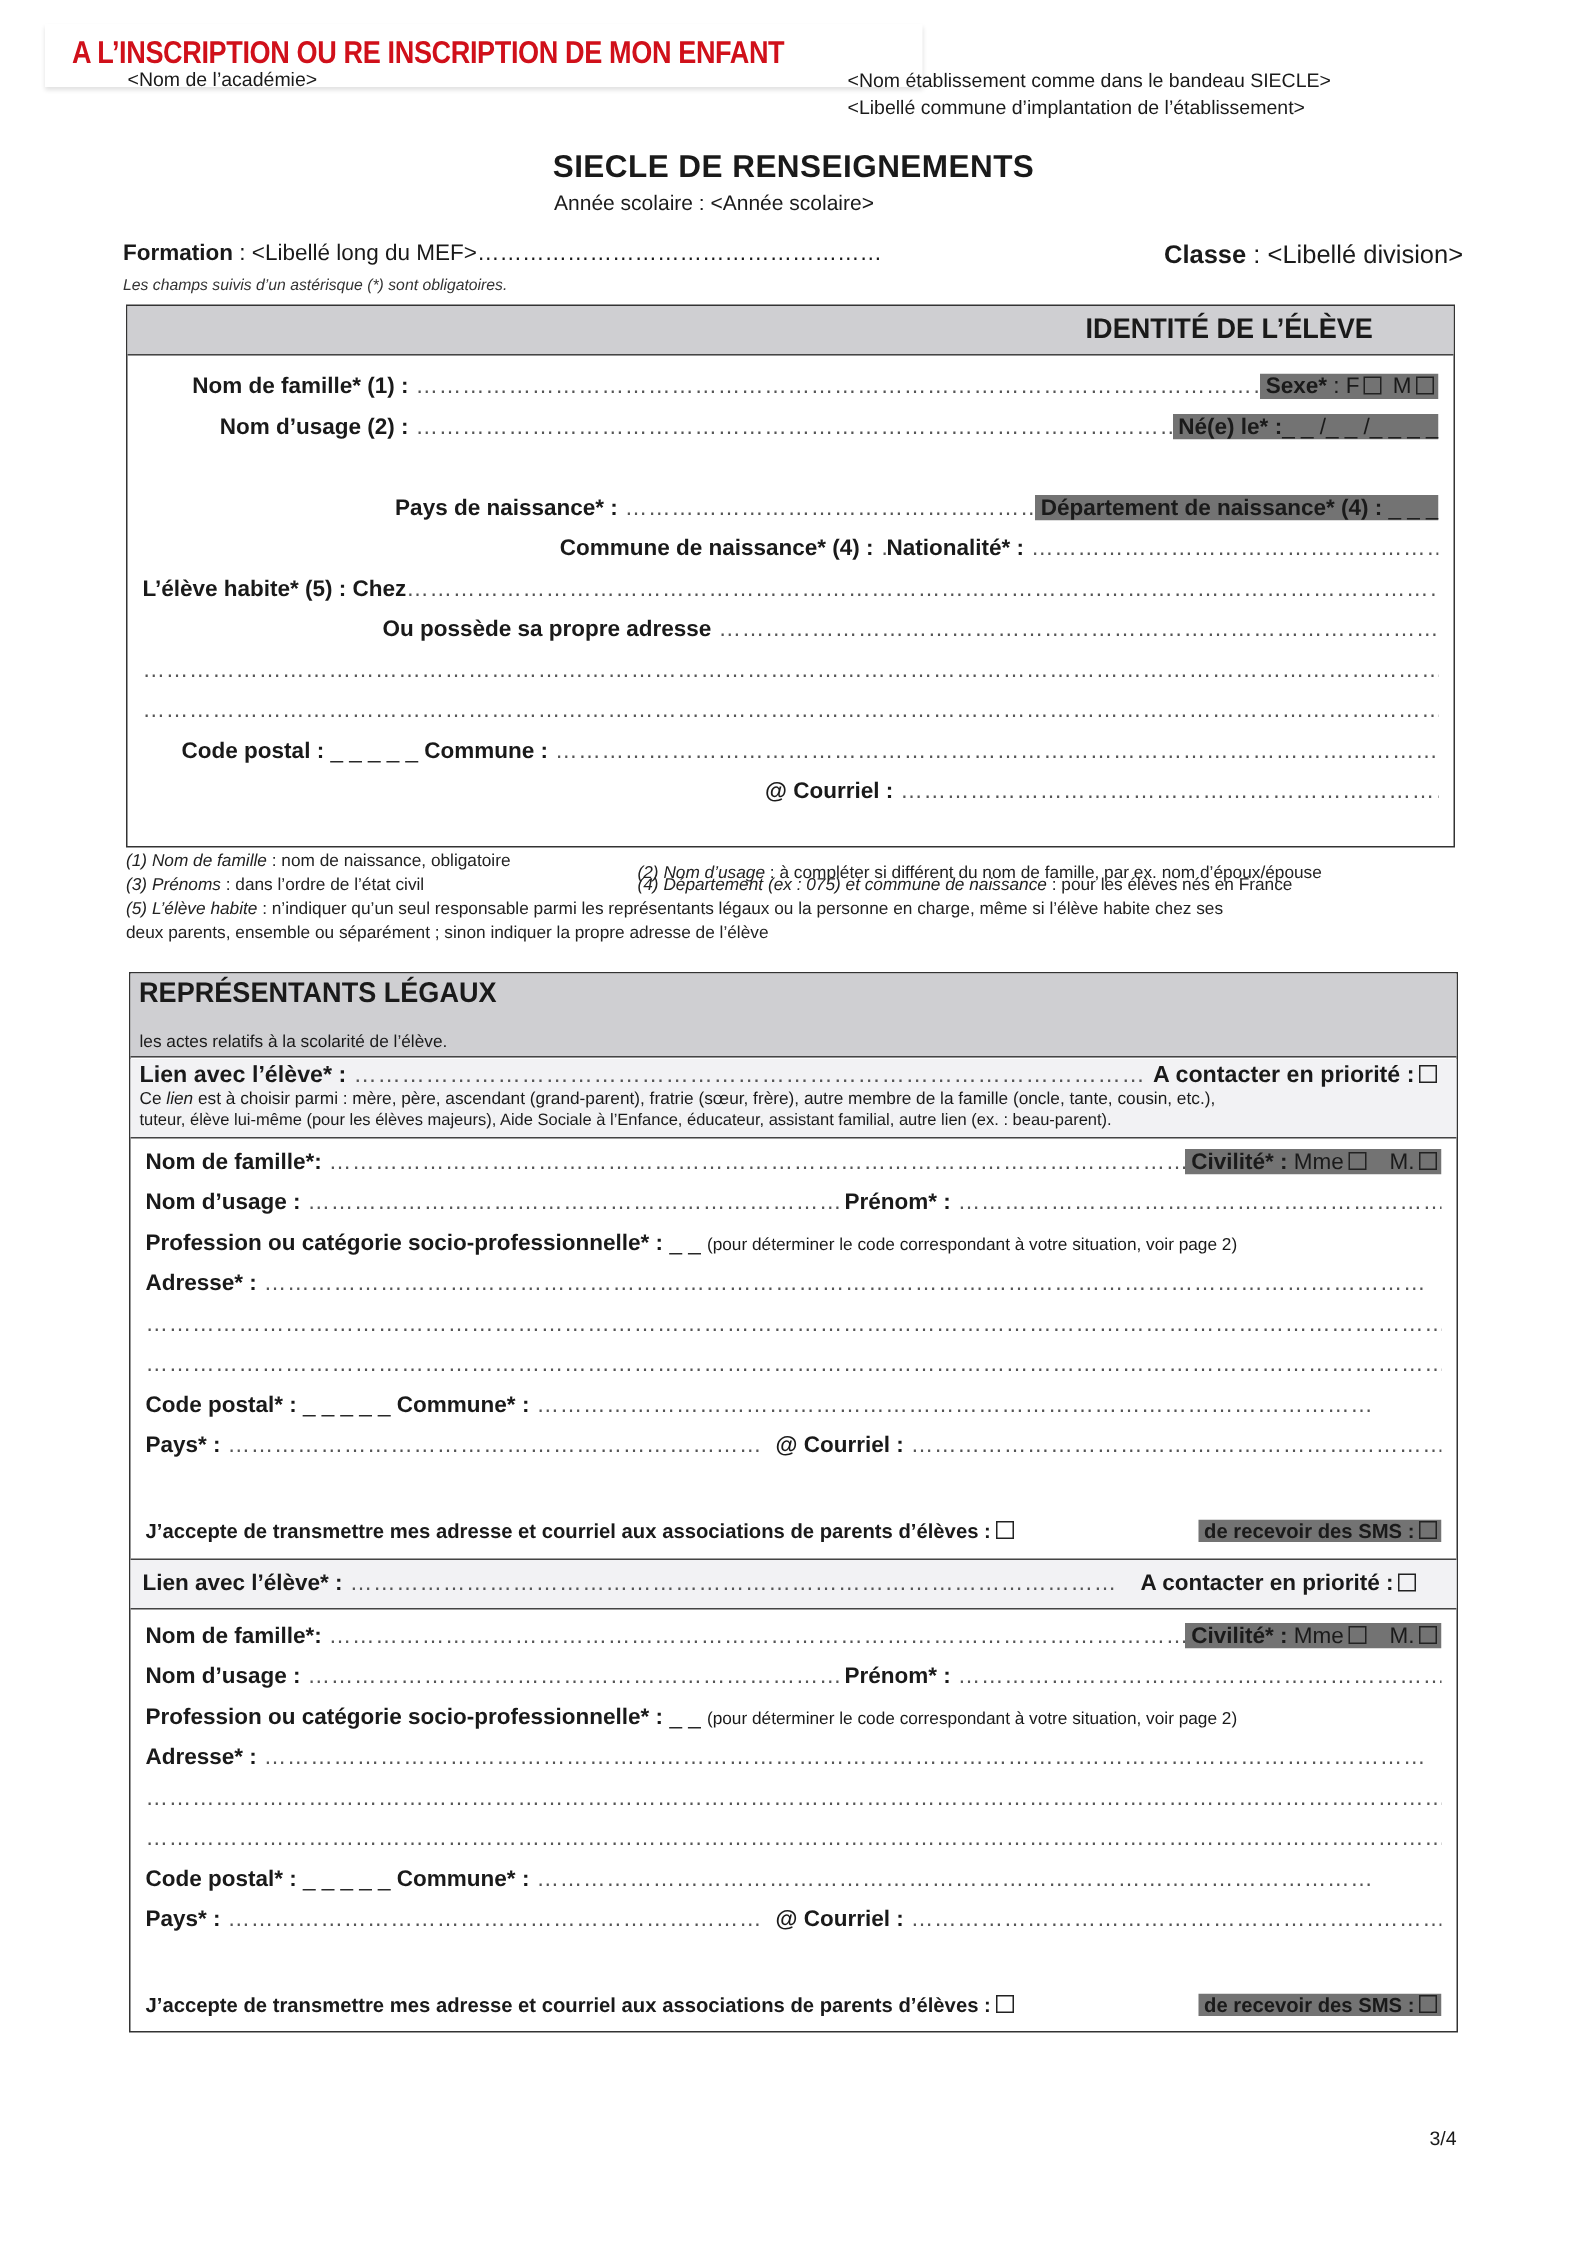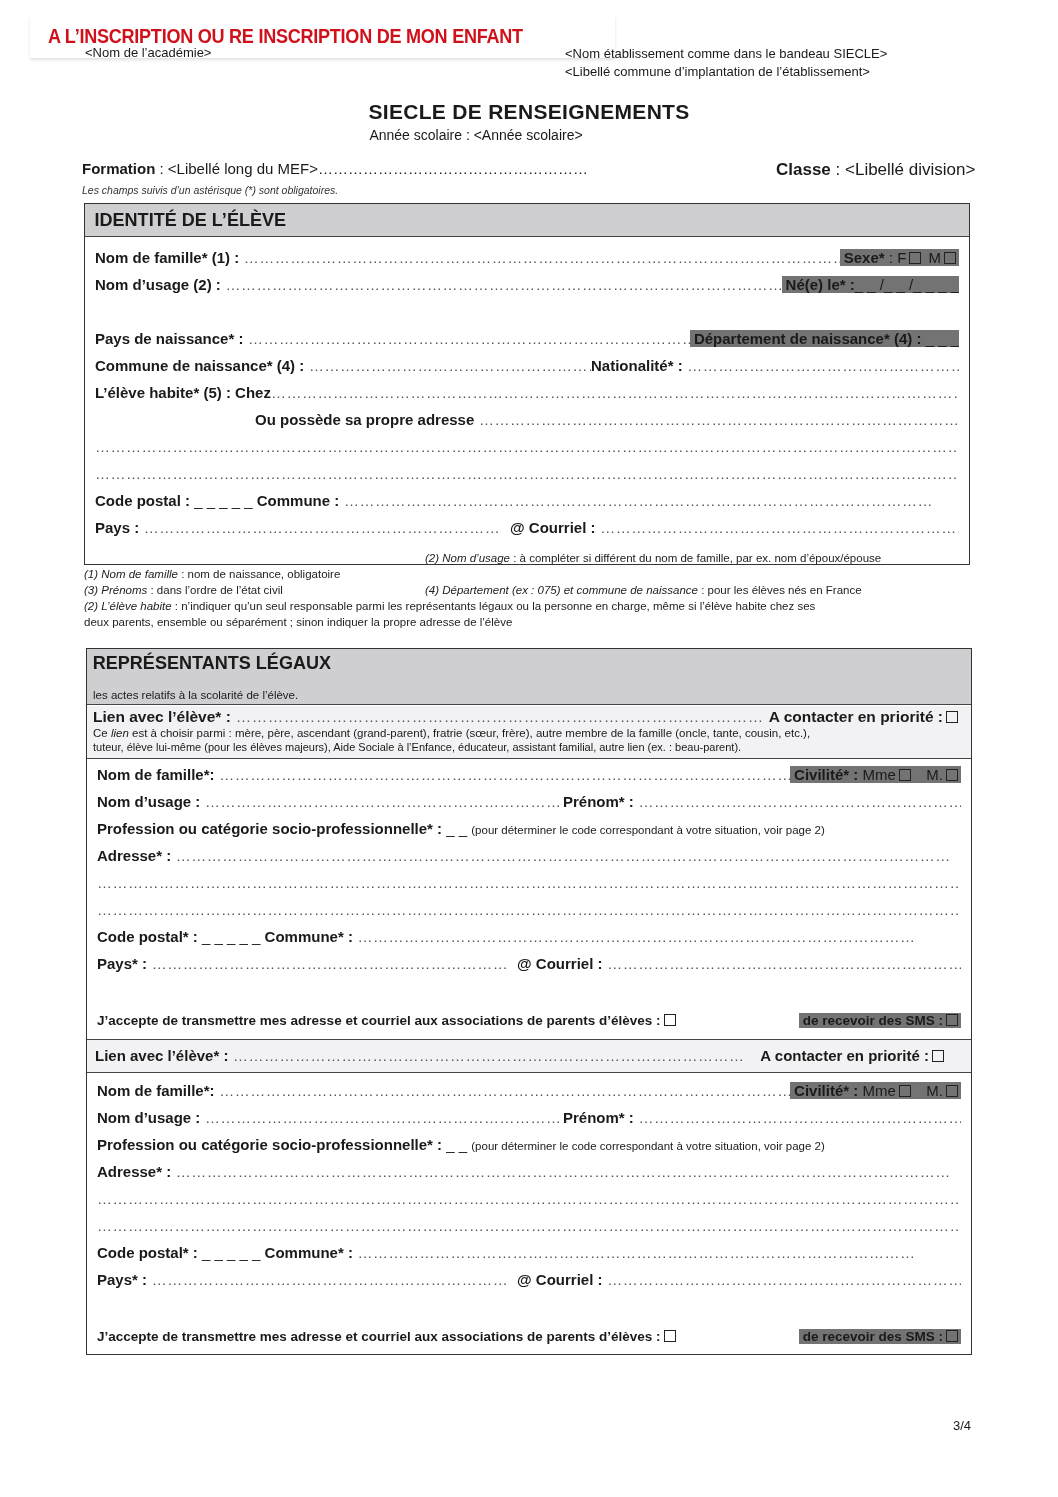--- a/index.html
+++ b/index.html
@@ -51,21 +51,21 @@
   <div>&lt;Libellé commune d’implantation de l’établissement&gt;</div>
 </div>
 
 <div class="title">SIECLE DE RENSEIGNEMENTS</div>
 <div class="subtitle">Année scolaire : &lt;Année scolaire&gt;</div>
 
 <div class="formation"><b>Formation</b><span> : &lt;Libellé long du MEF&gt;………………………………………………</span></div>
 <div class="classe"><b>Classe</b><span> : &lt;Libellé division&gt;</span></div>
 <div class="oblig">Les champs suivis d’un astérisque (*) sont obligatoires.</div>
 
-<div class="box" style="left:84px; top:203px; width:884px; height:360px;">
+<div class="box" style="left:84px; top:203px; width:884px; height:360px;text-align:right;">
   <div class="box-head">
       <h2>IDENTITÉ DE L’ÉLÈVE</h2>
     </div>
 
   <div class="row" style="top:45px;">
     <b>Nom de famille* (1) :</b><span class="dots"> ……………………………………………………………………………………………………………………</span>
     <span class="r"><b>Sexe*</b> : <span>F</span><span class="sq"></span> <span>M</span><span class="sq"></span></span>
   </div>
   <div class="row" style="top:72px;">
     <b>Nom d’usage (2) :</b><span class="dots"> ……………………………………………………………………………………………………………………</span>
@@ -101,24 +101,24 @@
     <span style="position:absolute;left:415px;background:#fff;"><b>@ Courriel :</b><span class="dots"> ………………………………………………………………</span></span>
   </div>
   <div class="row" style="top:340px;">
     
     
     
   </div>
 </div>
 
 <div class="note" style="left:84px; top:568px;"><i>(1) Nom de famille</i><span> : nom de naissance, obligatoire</span></div>
-<div class="note" style="left:425px; top:552px;"><i>(2) Nom d’usage</i><span> : à compléter si différent du nom de famille, par ex. nom d’époux/épouse</span></div>
+<div class="note" style="left:425px; top:576px;"><i>(2) Nom d’usage</i><span> : à compléter si différent du nom de famille, par ex. nom d’époux/épouse</span></div>
 <div class="note" style="left:84px; top:584px;"><i>(3) Prénoms</i><span> : dans l’ordre de l’état civil</span></div>
 <div class="note" style="left:425px; top:584px;"><i>(4) Département (ex : 075) et commune de naissance</i><span> : pour les élèves nés en France</span></div>
-<div class="note" style="left:84px; top:600px;"><i>(2) L’élève habite</i><span> : n’indiquer qu’un seul responsable parmi les représentants légaux ou la personne en charge, même si l’élève habite chez ses</span></div>
+<div class="note" style="left:84px; top:600px;"><i>(5) L’élève habite</i><span> : n’indiquer qu’un seul responsable parmi les représentants légaux ou la personne en charge, même si l’élève habite chez ses</span></div>
 <div class="note" style="left:84px; top:616px;"><span>deux parents, ensemble ou séparément ; sinon indiquer la propre adresse de l’élève</span></div>
 
 <div class="box" style="left:86px; top:648px; width:884px; height:705px;">
   <div class="box-head" style="height:55px; position:relative;">
     <h2 style="padding:3px 6px 0;">REPRÉSENTANTS LÉGAUX</h2>
     <div style="position:absolute;left:6px;top:40px;font-size:11.5px;white-space:nowrap;">les actes relatifs à la scolarité de l’élève.</div>
   </div>
 
   <div class="light-row" style="position:absolute;left:0;right:0;top:57px;height:52px;border-bottom:1.5px solid #444;">
     <div class="row" style="top:2px;left:6px;right:10px;font-size:15.5px;">

